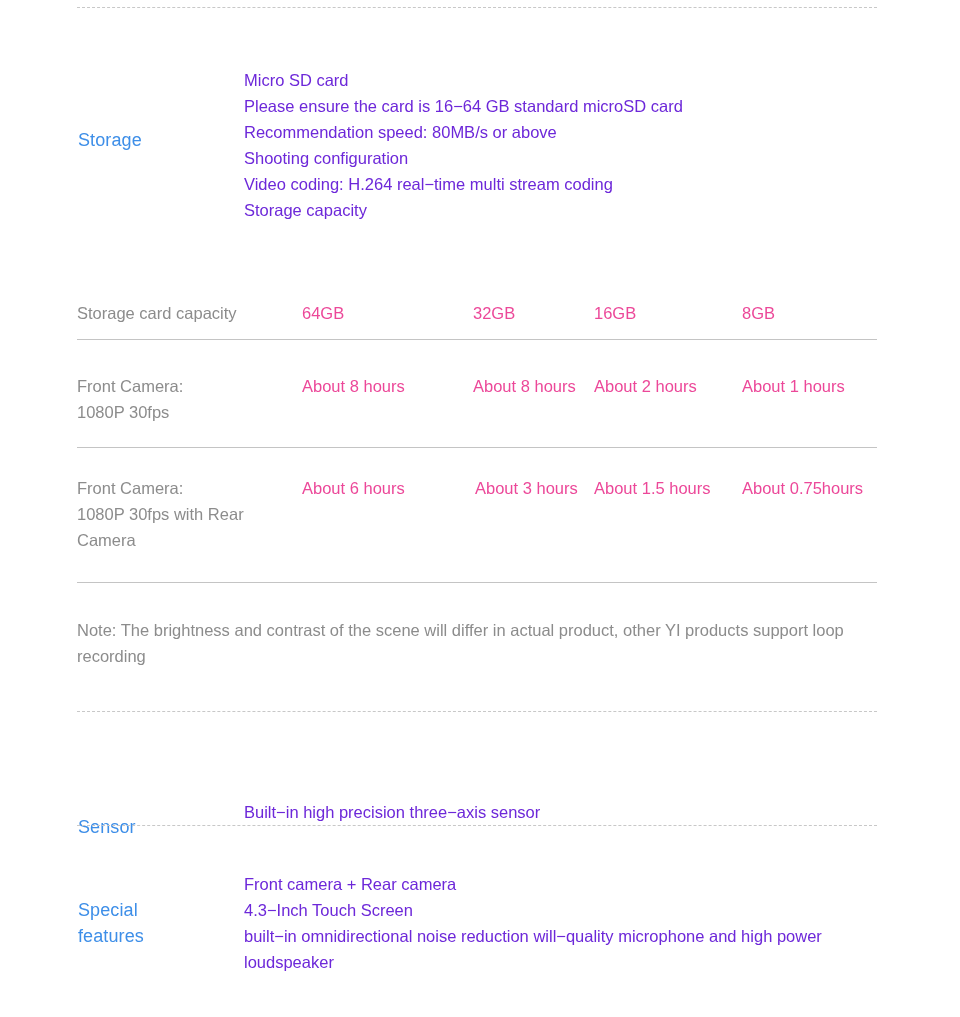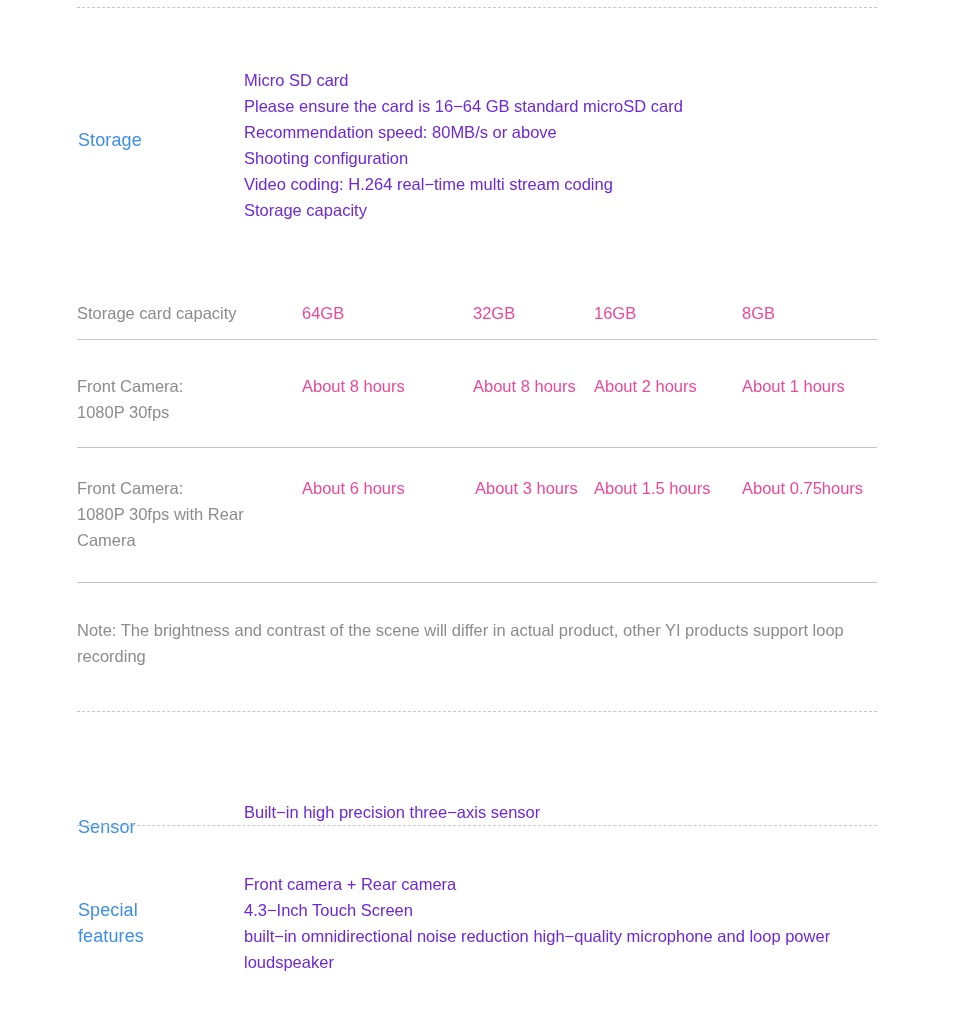--- a/index.html
+++ b/index.html
@@ -179,17 +179,17 @@
   </div>
 
   <div class="divider-dashed" style="top:825px;"></div>
 
   <div class="section" style="top:0;">
     <div class="sec-title" style="top:897px;">Special
 features</div>
     <div class="sec-body" style="top:871px;">
       <span class="line">Front camera + Rear camera</span>
       <span class="line">4.3−Inch Touch Screen</span>
-      <span class="line wrap" style="display:block;width:645px;">built−in omnidirectional noise reduction high−quality microphone and loop power loudspeaker</span>
+      <span class="line wrap" style="display:block;width:645px;">built−in omnidirectional noise reduction will−quality microphone and high power loudspeaker</span>
     </div>
   </div>
 
 </div>
 
 </body></html>

